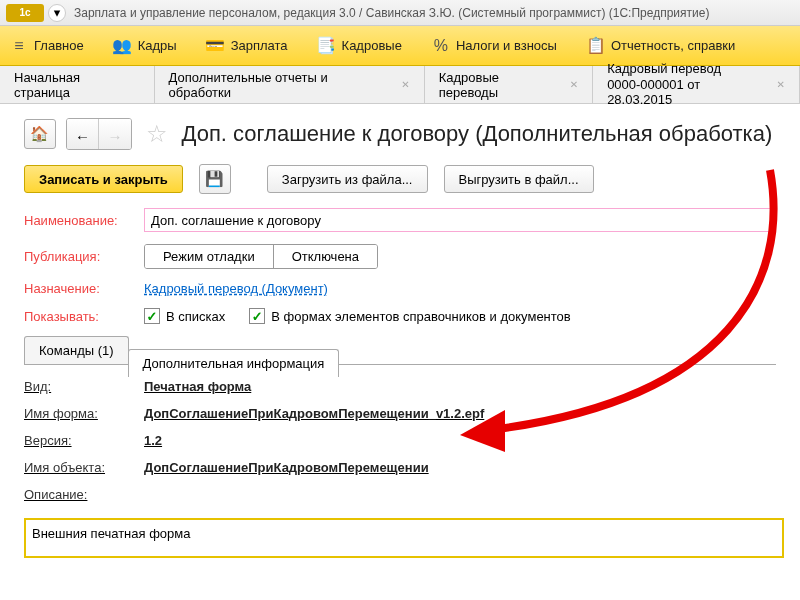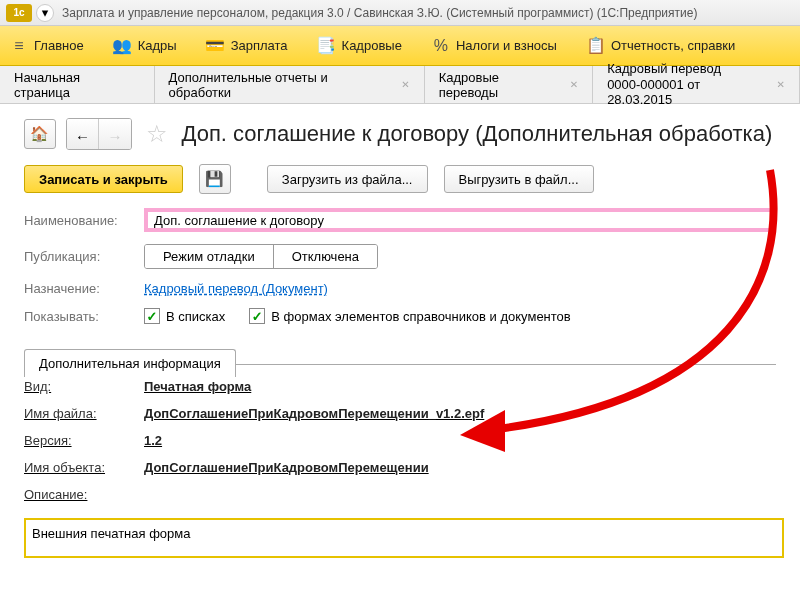--- a/index.html
+++ b/index.html
@@ -1,19 +1,19 @@
 <!DOCTYPE html>
 <html><head>
 <meta charset="utf-8">
 <style>
 * { box-sizing: border-box; margin: 0; padding: 0; font-family: Arial, sans-serif; font-size: 13px; }
 body { background: #fff; width: 800px; height: 600px; overflow: hidden; position: relative; }
 
 .titlebar { background: linear-gradient(#f5f5f5, #e8e8e8); height: 26px; display: flex; align-items: center; padding: 0 6px; border-bottom: 1px solid #ccc; }
-.titlebar .icon-1c { width: 26px; height: 18px; background: #d4a800; border-radius: 3px; margin-right: 4px; display: flex; align-items: center; justify-content: center; font-weight: bold; font-size: 10px; color: #fff; }
+.titlebar .icon-1c { width: 38px; height: 18px; background: #d4a800; border-radius: 3px; margin-right: 4px; display: flex; align-items: center; justify-content: center; font-weight: bold; font-size: 10px; color: #fff; }
 .titlebar .dropdown-arrow { width: 18px; height: 18px; border: 1px solid #ccc; border-radius: 9px; background: #fff; margin-right: 8px; display: flex; align-items: center; justify-content: center; cursor: pointer; }
 .titlebar .title-text { color: #555; font-size: 12px; }
 
 .mainbar { background: linear-gradient(#ffe680, #ffd633); height: 40px; display: flex; align-items: center; padding: 0 10px; gap: 30px; border-bottom: 1px solid #d4b000; }
 .mainbar-item { display: flex; align-items: center; gap: 6px; color: #222; cursor: pointer; }
 .mainbar-icon { width: 18px; height: 18px; display: flex; align-items: center; justify-content: center; color: #555; font-size: 16px; }
 
 .tabbar { background: #737373; height: 38px; display: flex; align-items: stretch; border-bottom: 1px solid #ccc; }
 .tab { padding: 0 14px; display: flex; align-items: center; border-right: 1px solid #ccc; position: relative; cursor: pointer; background: #f0f0f0; }
 .tab-close { margin-left: 8px; color: #aaa; font-size: 10px; }
@@ -26,22 +26,22 @@
 .nav-group .icon-btn:last-child { border-right: none; }
 .star { font-size: 24px; color: #ccc; cursor: pointer; margin: 0 4px; }
 .page-title { font-size: 22px; color: #222; }
 
 .actions-row { display: flex; align-items: center; gap: 16px; padding: 4px 24px 14px 24px; }
 .btn { height: 28px; padding: 0 14px; border: 1px solid #aaa; border-radius: 3px; background: linear-gradient(#fff, #eee); cursor: pointer; display: flex; align-items: center; }
 .btn.primary { background: linear-gradient(#ffe680, #ffd633); border-color: #c9a800; font-weight: bold; }
 
 .form-area { padding: 0 24px; }
 .form-row { display: flex; align-items: center; margin-bottom: 12px; }
-.form-label { width: 120px; color: #737373; }
-.form-input { flex: 1; max-width: 640px; height: 24px; border: 4px solid #f9a8d4; padding: 0 6px; }
+.form-label { width: 120px; color: #ef4444; }
+.form-input { flex: 1; max-width: 640px; height: 24px; border: 1px solid #f9a8d4; padding: 0 6px; }
 .seg-group { display: inline-flex; border: 1px solid #999; border-radius: 3px; overflow: hidden; }
 .seg { padding: 4px 18px; border-right: 1px solid #999; cursor: pointer; background: #fff; }
 .seg:last-child { border-right: none; }
 .seg.active { color: #009900; font-weight: bold; }
 .link { color: #0066cc; text-decoration: underline dashed; cursor: pointer; }
 .chk { width: 16px; height: 16px; border: 1px solid #888; display: inline-flex; align-items: center; justify-content: center; color: #009900; font-weight: bold; margin-right: 6px; cursor: pointer; }
 
 .inner-tabs { display: flex; border-bottom: 1px solid #aaa; margin-top: 8px; }
 .inner-tab { padding: 6px 14px; border: 1px solid #aaa; border-bottom: none; margin-right: -1px; background: #f5f5f5; cursor: pointer; border-top-left-radius: 3px; border-top-right-radius: 3px; }
 .inner-tab.active { background: #fff; position: relative; top: 13px; }
@@ -145,30 +145,31 @@
   </div>
   <div class="form-row">
     <span class="form-label">Показывать:</span>
     <span class="chk">✓</span>
     <span style="margin-right:24px">В списках</span>
     <span class="chk">✓</span>
     <span>В формах элементов справочников и документов</span>
   </div>
 
   <div class="inner-tabs">
+    <div class="inner-tab">Команды (1)</div>
     <div class="inner-tab active">Дополнительная информация</div>
   </div>
 
   <div class="info-block">
     <div class="info-row">
         <span class="info-label">Вид:</span>
         <span class="info-val">Печатная форма</span>
       </div>
     <div class="info-row">
-        <span class="info-label">Имя файла:</span>
+        <span class="info-label">Имя форма:</span>
         <span class="info-val">ДопСоглашениеПриКадровомПеремещении_v1.2.epf</span>
       </div>
     <div class="info-row">
         <span class="info-label">Версия:</span>
         <span class="info-val">1.2</span>
       </div>
     <div class="info-row">
         <span class="info-label">Имя объекта:</span>
         <span class="info-val">ДопСоглашениеПриКадровомПеремещении</span>
       </div>

